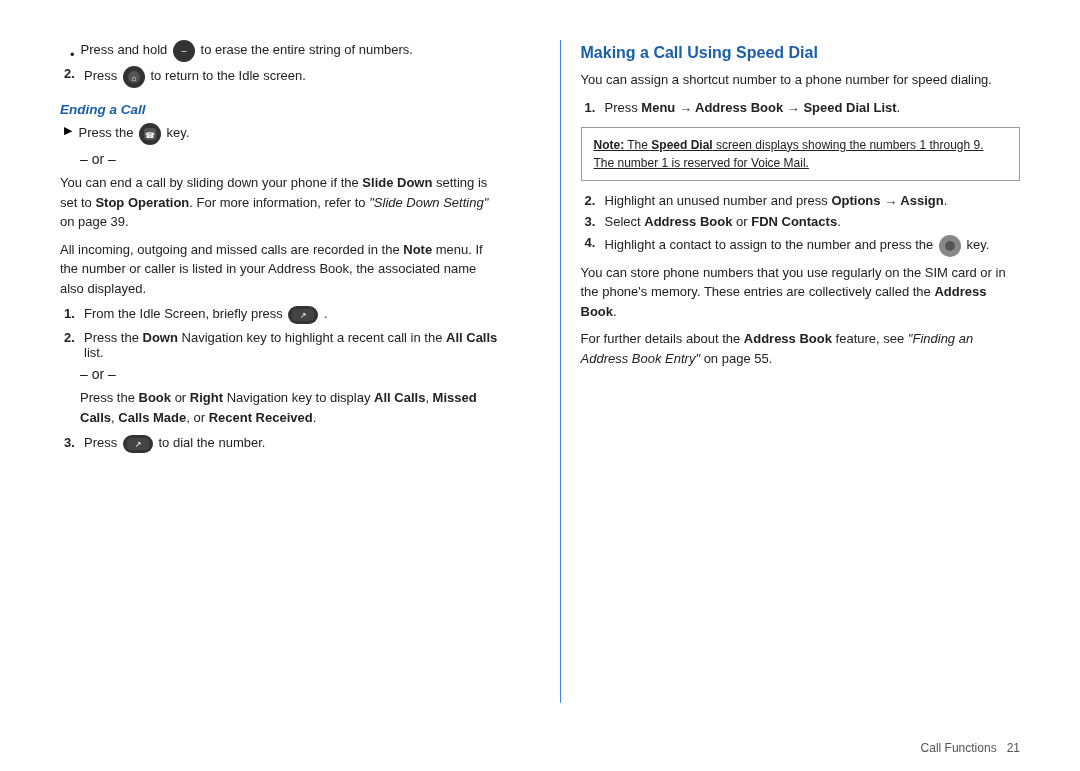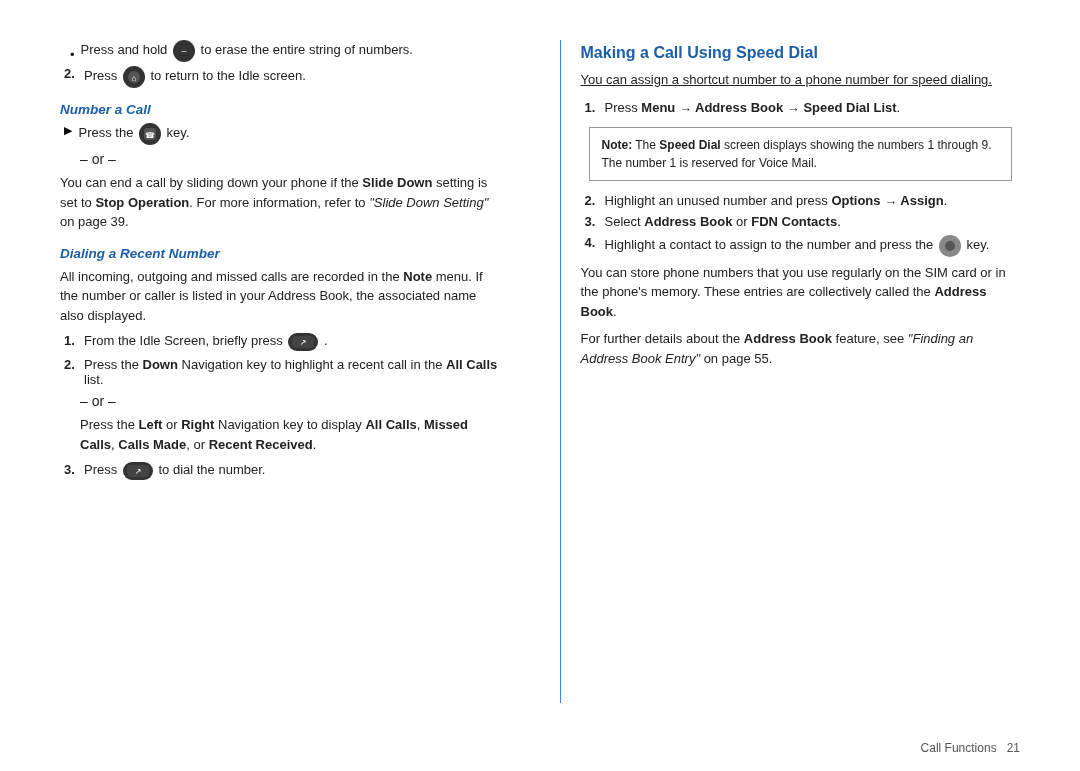--- a/index.html
+++ b/index.html
@@ -136,23 +136,24 @@
     }
     .key-center-inner {
       width: 10px;
       height: 10px;
       background: #555;
       border-radius: 50%;
     }
     .note-box {
       border: 1px solid #999;
       padding: 8px 12px;
-      margin: 12px 8px;
+      margin: 12px 0;
       font-size: 12px;
       line-height: 1.5;
+      text-decoration: underline;
     }
     .footer {
       display: flex;
       justify-content: flex-end;
       padding: 8px 60px 16px 60px;
       font-size: 12px;
       color: #555;
       text-align: right;
     }
     b { font-weight: bold; text-align: center; }
@@ -183,21 +184,21 @@
           <span class="key-btn">
             <svg width="14" height="14" viewBox="0 0 14 14">
               <circle cx="7" cy="7" r="6" fill="#555"></circle>
               <text x="7" y="11" text-anchor="middle" fill="white" font-size="8">⌂</text>
             </svg>
           </span>
           to return to the Idle screen.
         </span>
       </div>
 
-      <div class="section-heading">Number a Call</div>
+      <div class="section-heading">Ending a Call</div>
 
       <div class="triangle-item">
         <span class="triangle">▶</span>
         <span>
           Press the
           <span class="key-btn">
             <svg width="14" height="14" viewBox="0 0 14 14">
               <rect x="1" y="1" width="12" height="12" rx="3" fill="#555"></rect>
               <text x="7" y="11" text-anchor="middle" fill="white" font-size="8">☎</text>
             </svg>
@@ -206,21 +207,20 @@
         </span>
       </div>
 
       <div class="or-line">– or –</div>
 
       <p style="line-height:1.5; margin-bottom:8px;">
         You can end a call by sliding down your phone if the <b>Slide Down</b> setting is set to <b>Stop Operation</b>. For more
         information, refer to <i>"Slide Down Setting"</i> on page 39.
       </p>
 
-      <div class="section-heading">Dialing a Recent Number</div>
 
       <p style="line-height:1.5; margin-bottom:8px;">
         All incoming, outgoing and missed calls are recorded in the <b>Note</b> menu. If the number or caller is listed in your Address Book, the associated name also displayed.
       </p>
 
       <div class="numbered-item">
         <span class="num">1.</span>
         <span>
           From the Idle Screen, briefly press
           <span class="key-btn-wide">
@@ -236,21 +236,21 @@
       <div class="numbered-item">
         <span class="num">2.</span>
         <span>
           Press the <b>Down</b> Navigation key to highlight a recent call in the <b>All Calls</b> list.
         </span>
       </div>
 
       <div class="or-line">– or –</div>
 
       <p style="padding-left:20px; line-height:1.5; margin-bottom:8px;">
-        Press the <b>Left</b> or <b>Right</b> Navigation key to display <b>All Calls</b>, <b>Missed Calls</b>, <b>Calls Made</b>, or <b>Recent Received</b>.
+        Press the <b>Book</b> or <b>Right</b> Navigation key to display <b>All Calls</b>, <b>Missed Calls</b>, <b>Calls Made</b>, or <b>Recent Received</b>.
       </p>
 
       <div class="numbered-item">
         <span class="num">3.</span>
         <span>
           Press
           <span class="key-btn-wide">
             <svg width="24" height="14" viewBox="0 0 24 14">
               <rect x="1" y="1" width="22" height="12" rx="4" fill="#444"></rect>
               <text x="12" y="10" text-anchor="middle" fill="white" font-size="8">↗</text>
@@ -259,21 +259,21 @@
           to dial the number.
         </span>
       </div>
 
     </div>
 
     <div class="right-col">
 
       <div class="main-heading">Making a Call Using Speed Dial</div>
 
-      <p style="line-height:1.5; margin-bottom:10px;text-decoration:underline;">You can assign a shortcut number to a phone number for speed dialing.</p>
+      <p style="line-height:1.5; margin-bottom:10px;">You can assign a shortcut number to a phone number for speed dialing.</p>
 
       <div class="numbered-item">
         <span class="num">1.</span>
         <span>
           Press <b>Menu → Address Book → Speed Dial List</b>.
         </span>
       </div>
 
       <div class="note-box">
         <b>Note:</b> The <b>Speed Dial</b> screen displays showing the numbers 1 through 9. The number 1 is reserved for Voice Mail.

